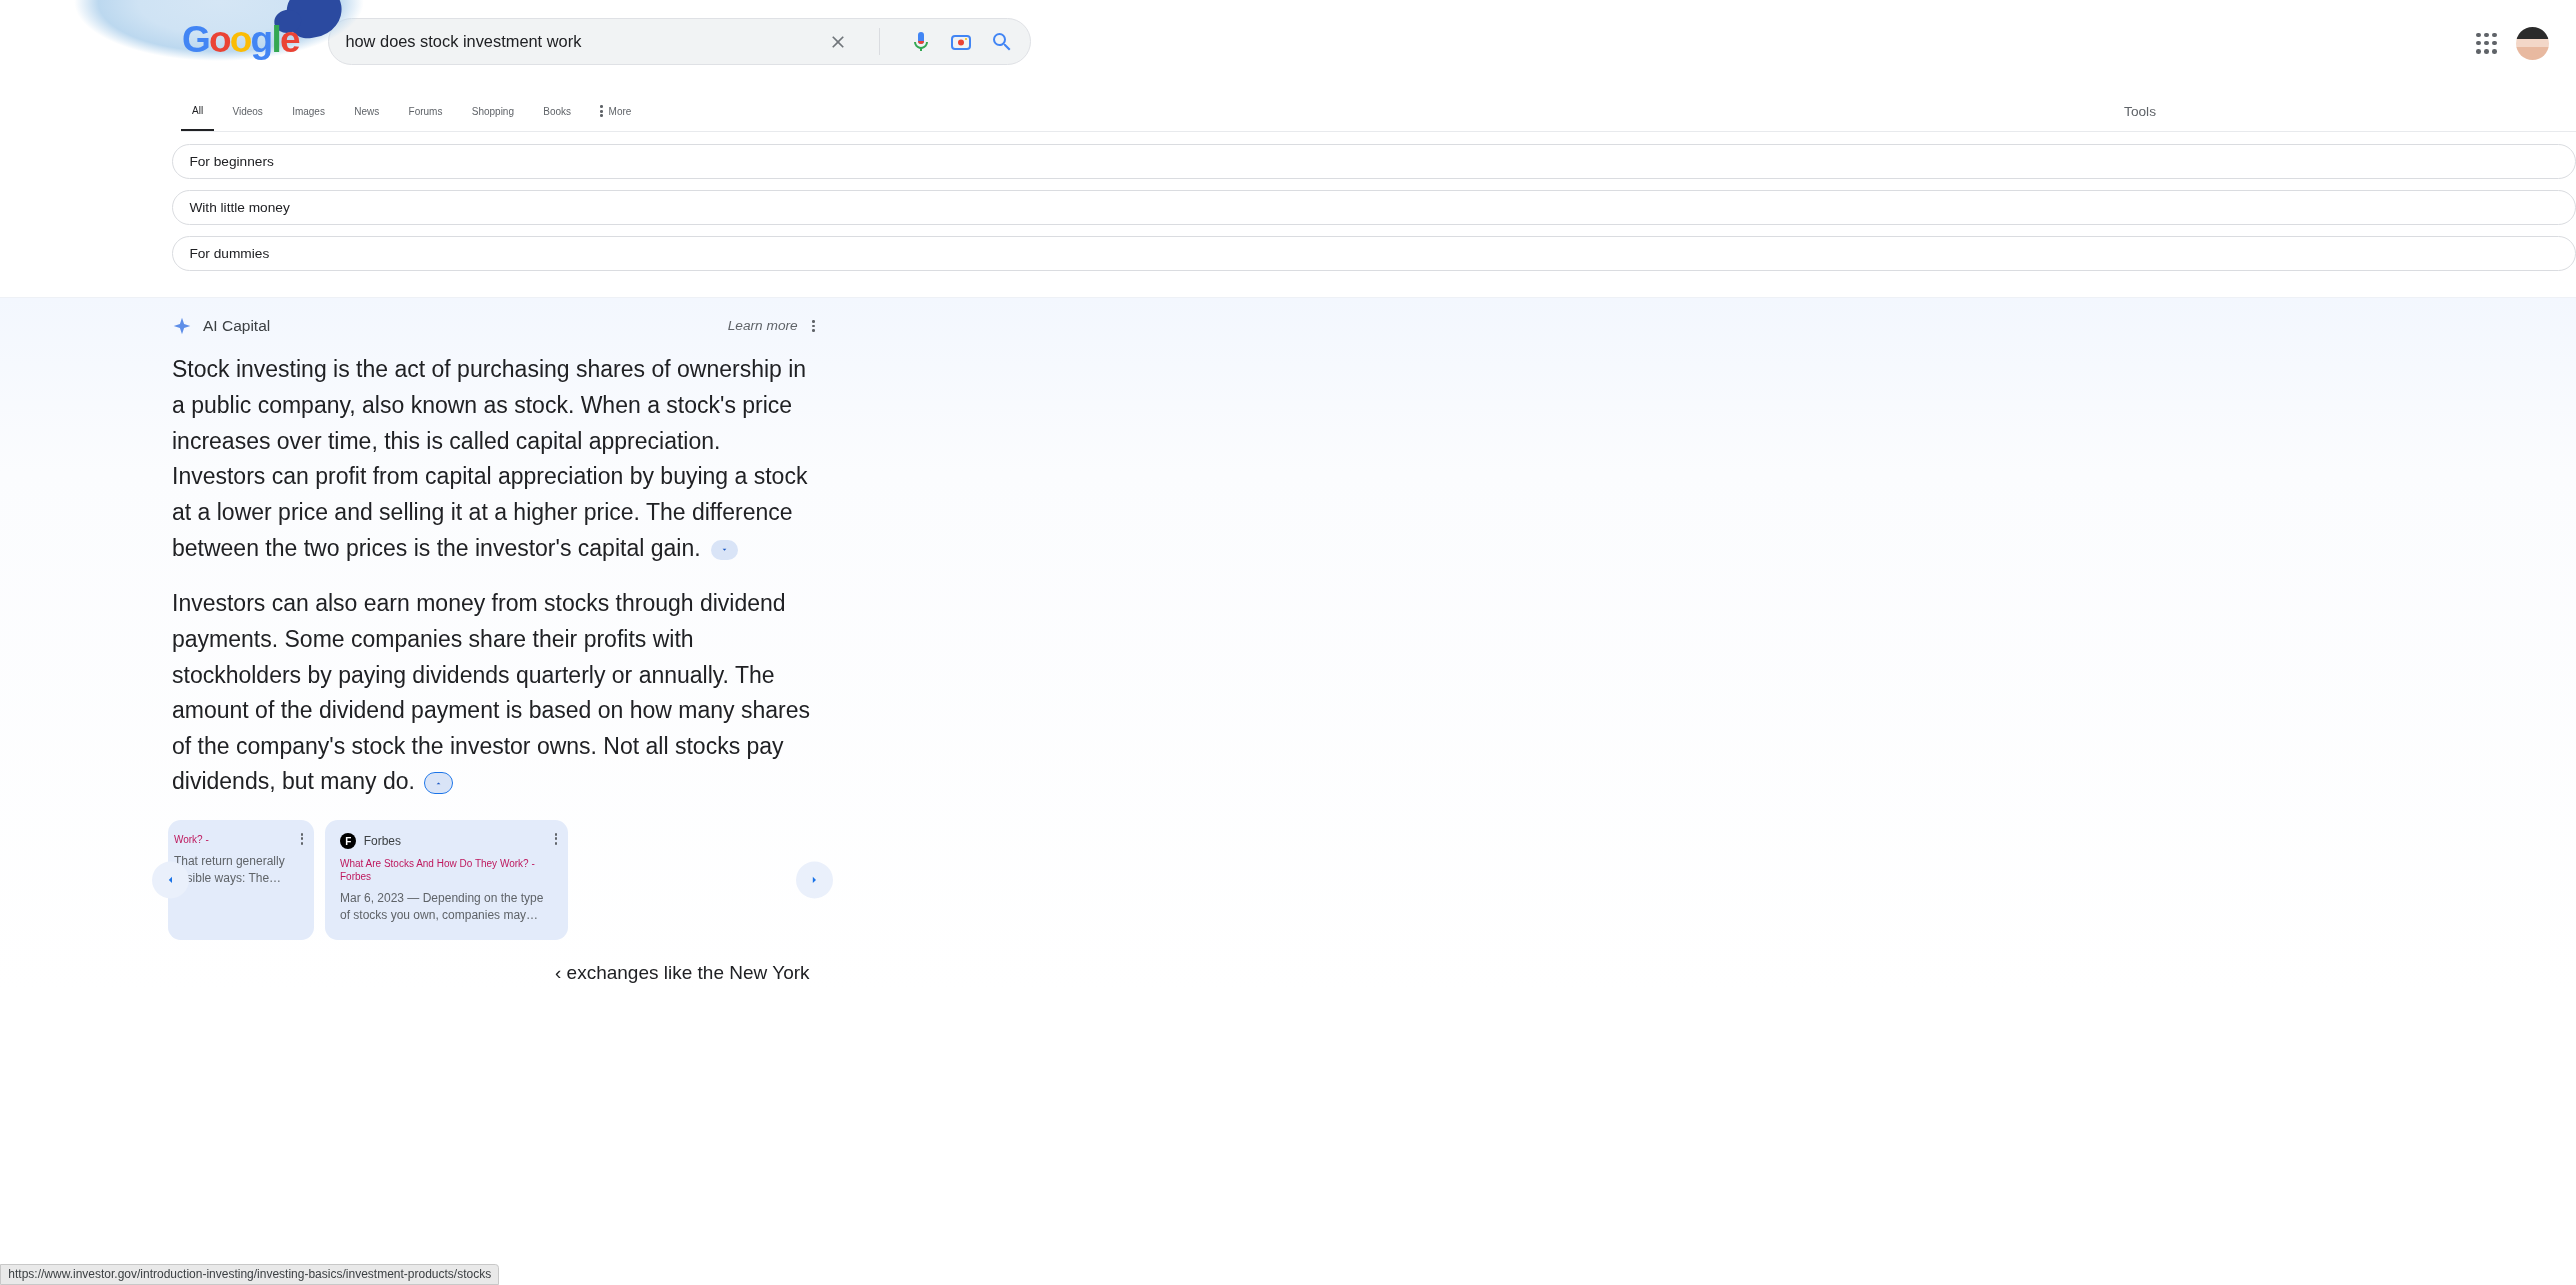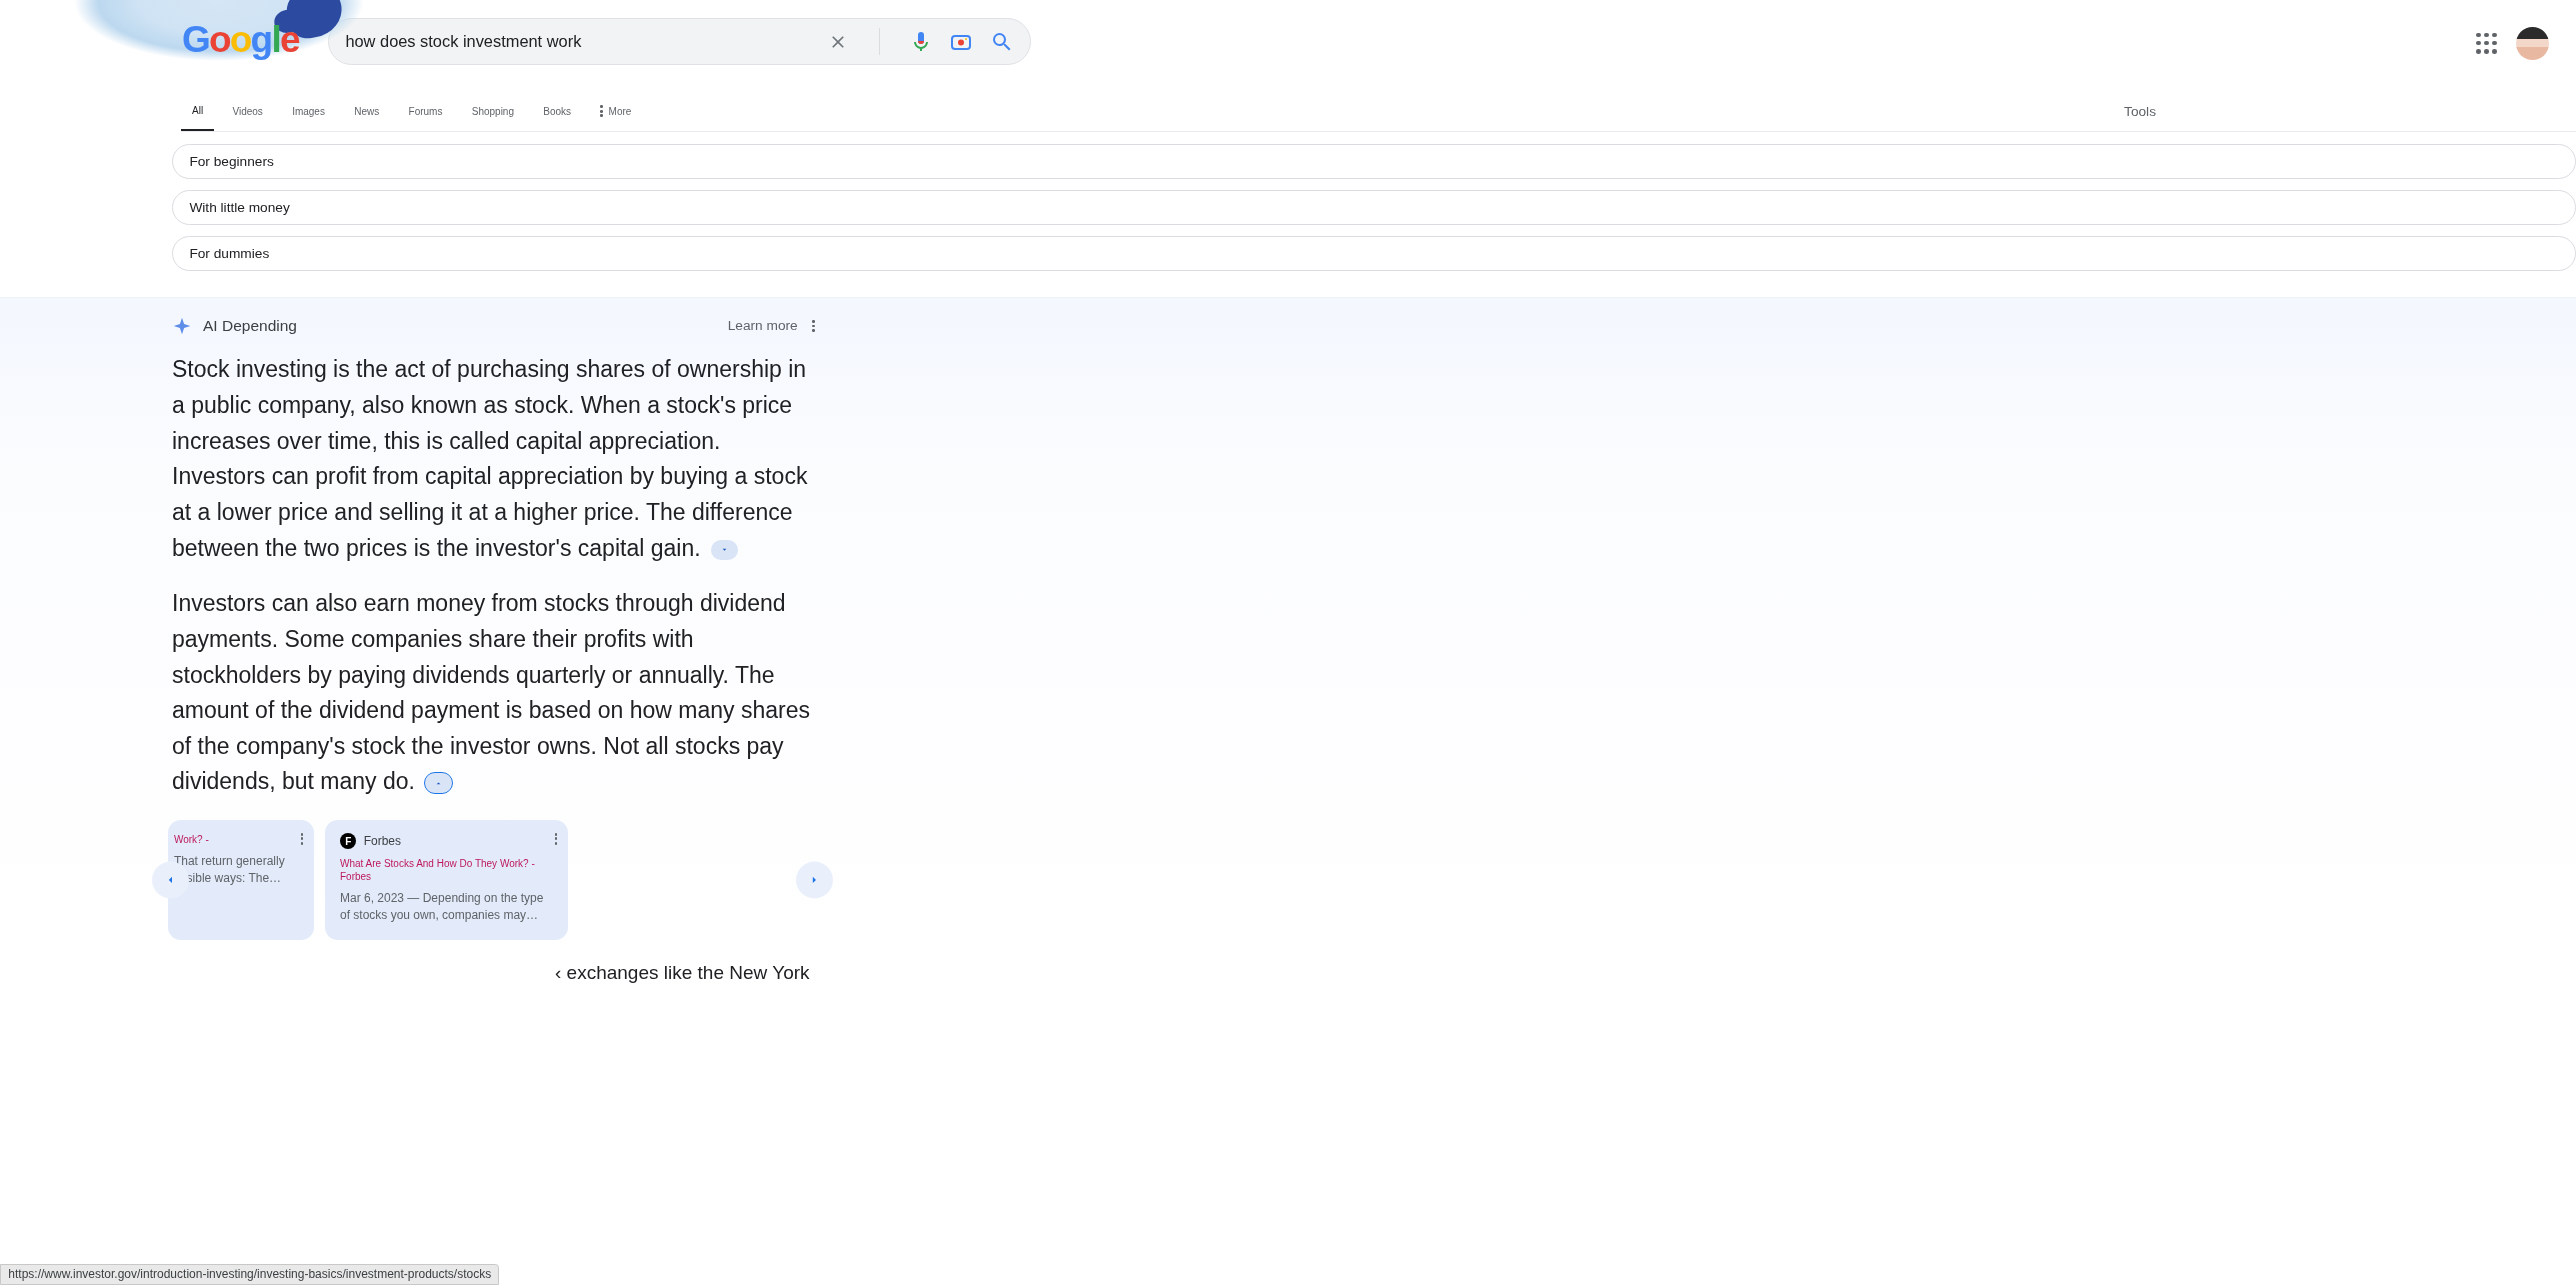--- a/index.html
+++ b/index.html
@@ -151,24 +151,24 @@
   <div class="chip">For dummies</div>
 </div>
 
 <div class="ai-section">
   <div class="ai-inner">
     <div class="ai-header">
       <div class="ai-title-wrap">
         <svg class="ai-spark" viewBox="0 0 24 24">
             <path fill="#5e8ee8" d="M12 2l2.5 7.5L22 12l-7.5 2.5L12 22l-2.5-7.5L2 12l7.5-2.5z"></path>
           </svg>
-        <div class="ai-title">AI Depending</div>
+        <div class="ai-title">AI Capital</div>
       </div>
       <div class="ai-right">
-        <span style="cursor:pointer;">Learn more</span>
+        <span style="cursor:pointer;font-style:italic;">Learn more</span>
         <div class="dots-v" style="cursor:pointer;">
             <span></span>
             <span></span>
             <span></span>
           </div>
       </div>
     </div>
 
     <p class="ai-text">
       <span>Stock investing is the act of purchasing shares of ownership in a public company, also known as stock. When a stock's price increases over time, this is called capital appreciation. Investors can profit from capital appreciation by buying a stock at a lower price and selling it at a higher price. The difference between the two prices is the investor's capital gain.</span>

